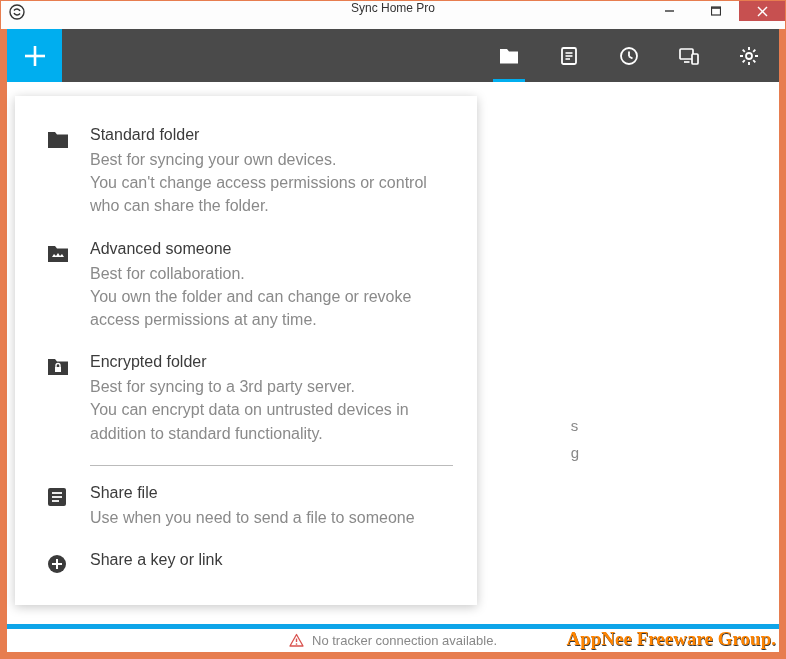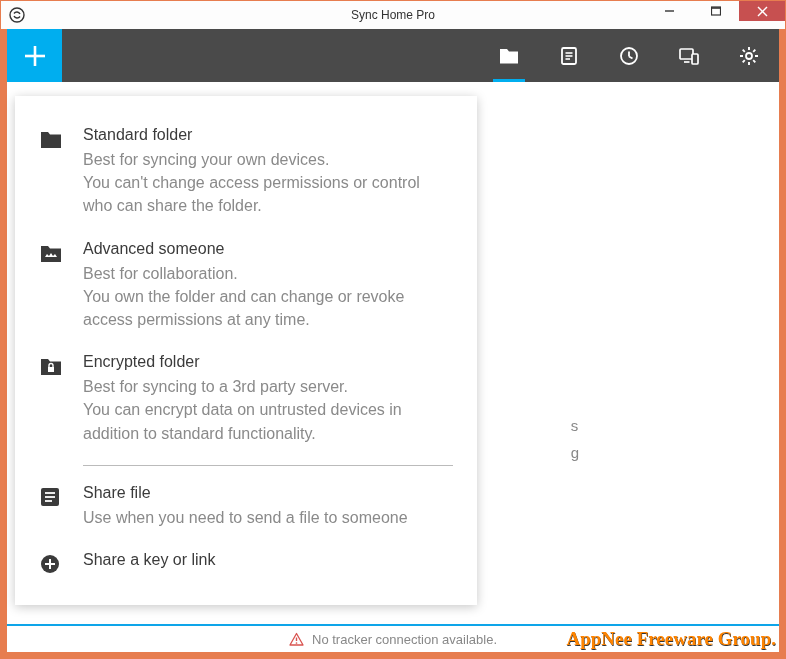--- a/index.html
+++ b/index.html
@@ -1,48 +1,48 @@
 <!DOCTYPE html>
 <html><head>
   <meta charset="utf-8">
   <style>
     * { margin: 0; padding: 0; box-sizing: border-box; font-family: "Segoe UI", Arial, sans-serif; }
     body { width: 786px; height: 659px; background: #e77d4f; overflow: hidden; position: relative; }
     
-    .titlebar { height: 28px; background: #fdfdfd; display: flex; align-items: center; position: relative; margin: 1px 1px 0 1px; }
+    .titlebar { height: 28px; background: #fdfdfd; display: flex; align-items: flex-start; position: relative; margin: 1px 1px 0 1px; }
     .titlebar-icon { width: 22px; height: 22px; margin-left: 5px; display: flex; align-items: center; justify-content: center; }
     .titlebar-title { position: absolute; left: 0; right: 0; text-align: center; font-size: 12px; color: #333; pointer-events: none; }
     .winctrl { position: absolute; right: 0; top: 0; display: flex; height: 20px; }
     .winctrl-btn { width: 46px; height: 20px; display: flex; align-items: center; justify-content: center; cursor: pointer; }
     .winctrl-min, .winctrl-max { background: #fdfdfd; }
     .winctrl-close { background: #c75050; color: #fff; }
     
     .app { position: absolute; left: 7px; right: 7px; top: 29px; bottom: 7px; background: #fff; display: flex; flex-direction: column; }
     
     .toolbar { height: 53px; background: #4a4a4a; display: flex; align-items: stretch; position: relative; }
     .plus-btn { width: 55px; background: #00aeef; display: flex; align-items: center; justify-content: center; cursor: pointer; position: relative; }
     .plus-btn::after { content: ""; position: absolute; bottom: -8px; left: 50%; transform: translateX(-50%); border-left: 10px solid transparent; border-right: 10px solid transparent; border-top: 8px solid #00aeef; }
     
     .toolbar-right { margin-left: auto; display: flex; }
     .tool-icon { width: 60px; display: flex; align-items: center; justify-content: center; cursor: pointer; position: relative; color: #eee; }
     .tool-icon.active::after { content: ""; position: absolute; bottom: 0; left: 14px; right: 14px; height: 3px; background: #00aeef; }
     
     .content { flex: 1; position: relative; background: #fff; }
     
-    .dropdown { position: absolute; left: 8px; top: 14px; width: 462px; background: #fff; box-shadow: 0 2px 10px rgba(0,0,0,0.22); padding: 20px 0 18px 0; z-index: 10; }
+    .dropdown { position: absolute; left: 8px; top: 14px; width: 462px; background: #fff; box-shadow: 0 2px 10px rgba(0,0,0,0.22); padding: 20px 0 18px 7px; z-index: 10; }
     .dd-item { display: flex; padding: 10px 24px 12px 24px; cursor: pointer; }
     .dd-icon { width: 44px; flex-shrink: 0; padding-top: 2px; color: #3b3b3b; }
     .dd-text { flex: 1; }
     .dd-title { font-size: 16px; color: #3b3b3b; font-weight: 400; margin-bottom: 4px; }
     .dd-desc { font-size: 16px; color: #8a8a8a; line-height: 1.45; }
     .dd-sep { border: none; border-top: 1px solid #bbb; margin: 8px 24px 8px 68px; }
     
     .bg-text { position: absolute; right: 200px; top: 330px; color: #888; font-size: 15px; line-height: 1.8; text-align: left; z-index: 1; }
     
-    .statusbar { height: 28px; background: #fff; display: flex; align-items: center; justify-content: center; font-size: 13px; color: #888; gap: 8px; border-top: 2px solid #0ea5e9; }
+    .statusbar { height: 28px; background: #fff; display: flex; align-items: center; justify-content: center; font-size: 13px; color: #888; gap: 8px; border-top: 5px solid #0ea5e9; }
     .warn-icon { color: #d14; }
     
     .watermark { position: absolute; right: 10px; bottom: 9px; font-family: "Comic Sans MS", cursive; font-size: 19px; font-weight: bold; color: #ff8400; text-shadow: 0.5px 0.5px 0 #333; z-index: 50; }
     
     svg { display: block; }
   </style>
 </head>
 <body>
 
 <div class="titlebar">

